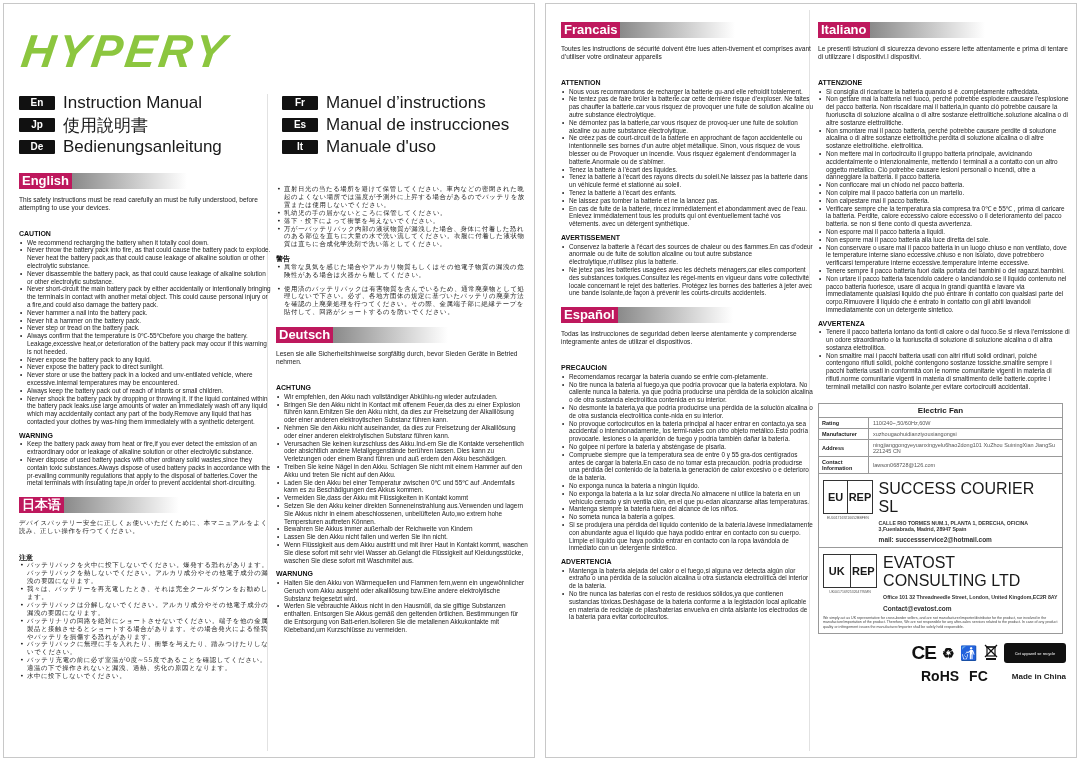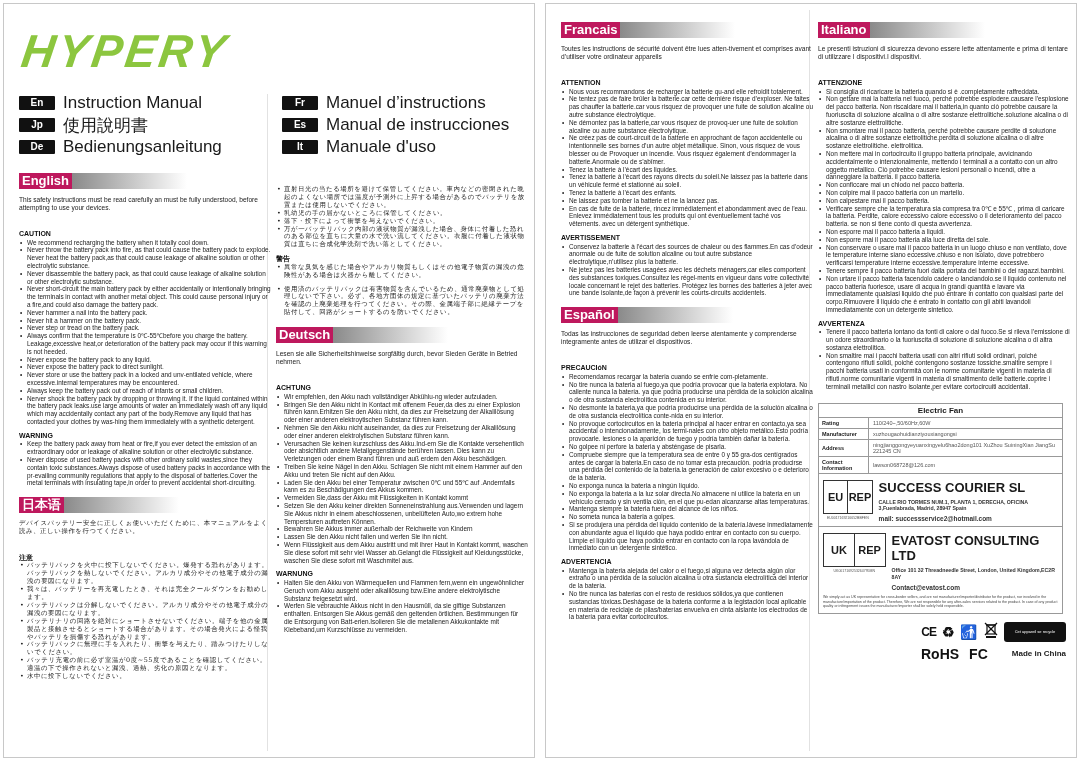--- a/index.html
+++ b/index.html
@@ -62,28 +62,28 @@
   .info-row .k { width: 50px; font-weight: bold; padding: 2px 3px; border-right: 1px solid #999; display: flex; align-items: center; }
   .info-row .v { flex: 1; padding: 2px 4px; color: #555; display: flex; align-items: center; }
 
   .rep-block { display: flex; padding: 6px 4px 4px 4px; border-bottom: 1px solid #999; }
   .rep-block:last-child { border-bottom: none; }
   .rep-badge-wrap { width: 66px; margin-right: 6px; }
   .rep-badge { display: flex; border: 1px solid #333; height: 34px; }
   .rep-badge span { flex: 1; display: flex; align-items: center; justify-content: center; font-size: 11px; font-weight: bold; }
   .rep-badge span:first-child { border-right: 1px solid #333; }
   .rep-code { font-size: 3.5px; color: #555; margin-top: 2px; text-align: center; }
-  .rep-info .name { font-size: 13px; font-weight: bold; margin-bottom: 4px; }
+  .rep-info .name { font-size: 16px; font-weight: normal; margin-bottom: 4px; }
   .rep-info .addr { font-size: 5.2px; font-weight: bold; color: #333; line-height: 6.4px; margin-bottom: 4px; }
   .rep-info .mail { font-size: 6.5px; font-weight: bold; color: #333; }
   .rep-note { font-size: 3.6px; color: #444; line-height: 4.4px; padding: 0 4px 4px 4px; }
 
   .cert-row { display: flex; align-items: center; justify-content: flex-end; margin-top: 8px; gap: 6px; padding-right: 4px; }
   .cert { font-weight: bold; color: #111; }
-  .cert.ce { font-size: 12px; letter-spacing: -1px; }
+  .cert.ce { font-size: 19px; letter-spacing: -1px; }
   .cert.icon { font-size: 14px; }
   .cert.weee { font-size: 13px; }
   .cert-label {
     background: #111; color: #fff; font-size: 4px; width: 62px; height: 20px;
     display: flex; align-items: center; justify-content: center; border-radius: 3px;
   }
   .cert-row2 { display: flex; align-items: center; justify-content: flex-end; margin-top: 4px; gap: 10px; padding-right: 4px; }
   .cert.rohs { font-size: 14px; }
   .cert.fc { font-size: 14px; }
   .made-in { font-size: 8px; font-weight: bold; color: #222; margin-left: 14px; }

